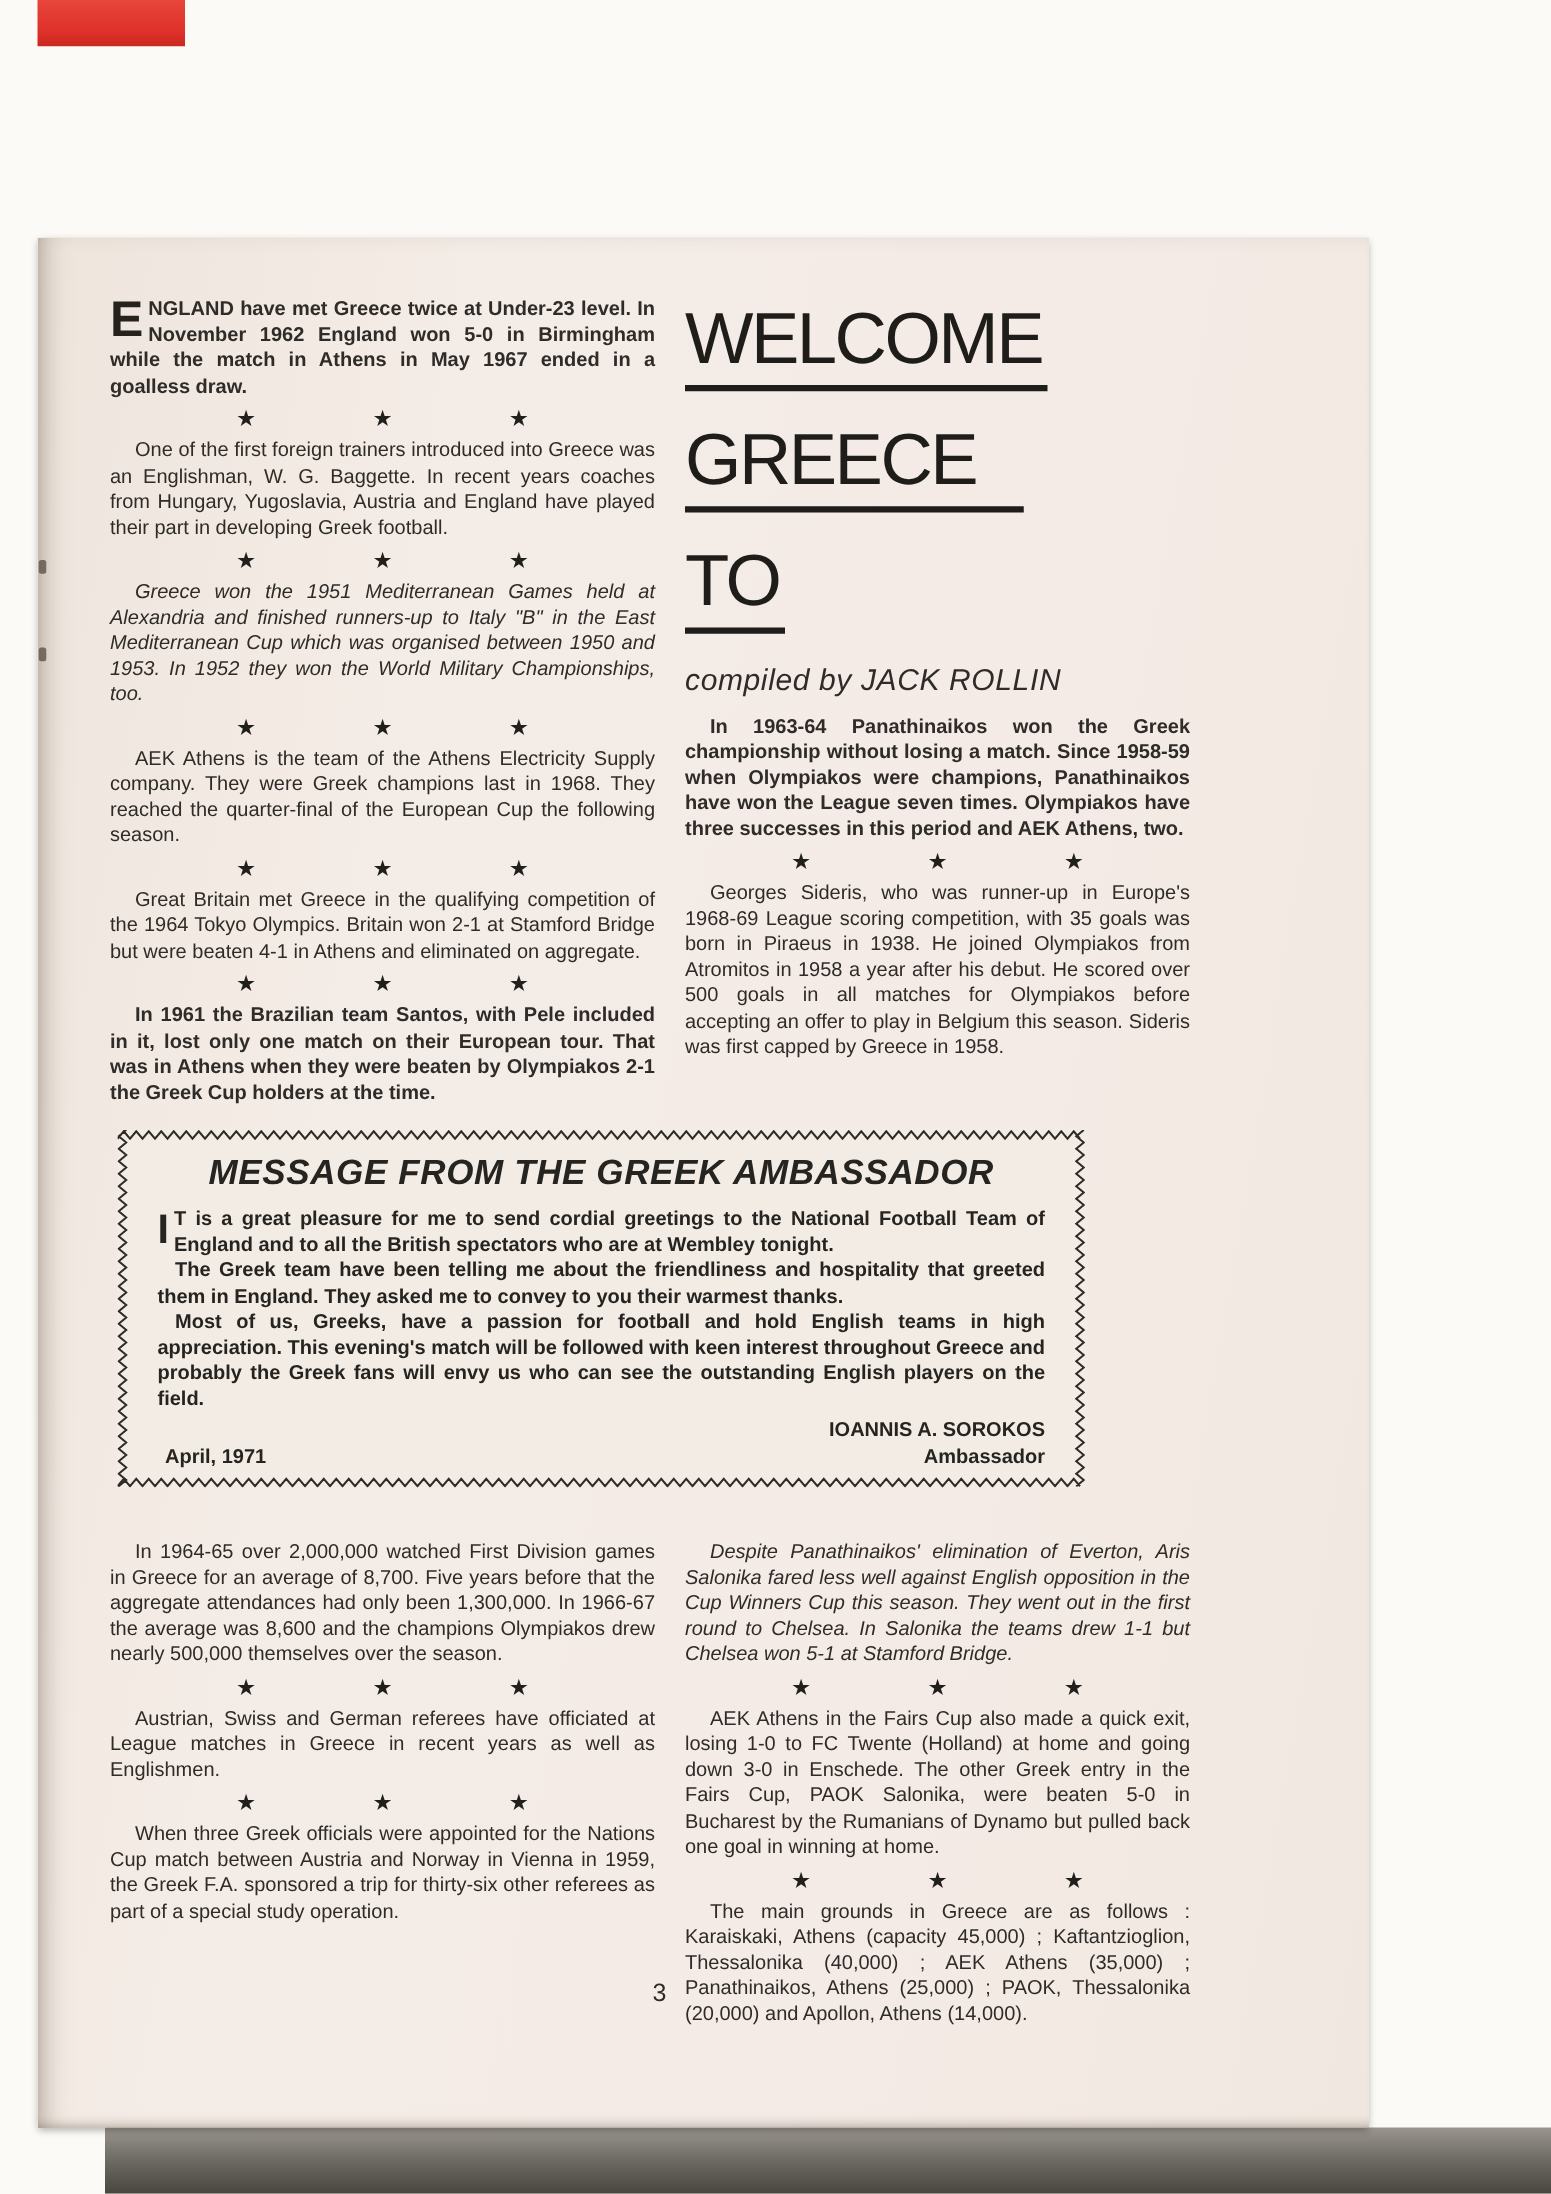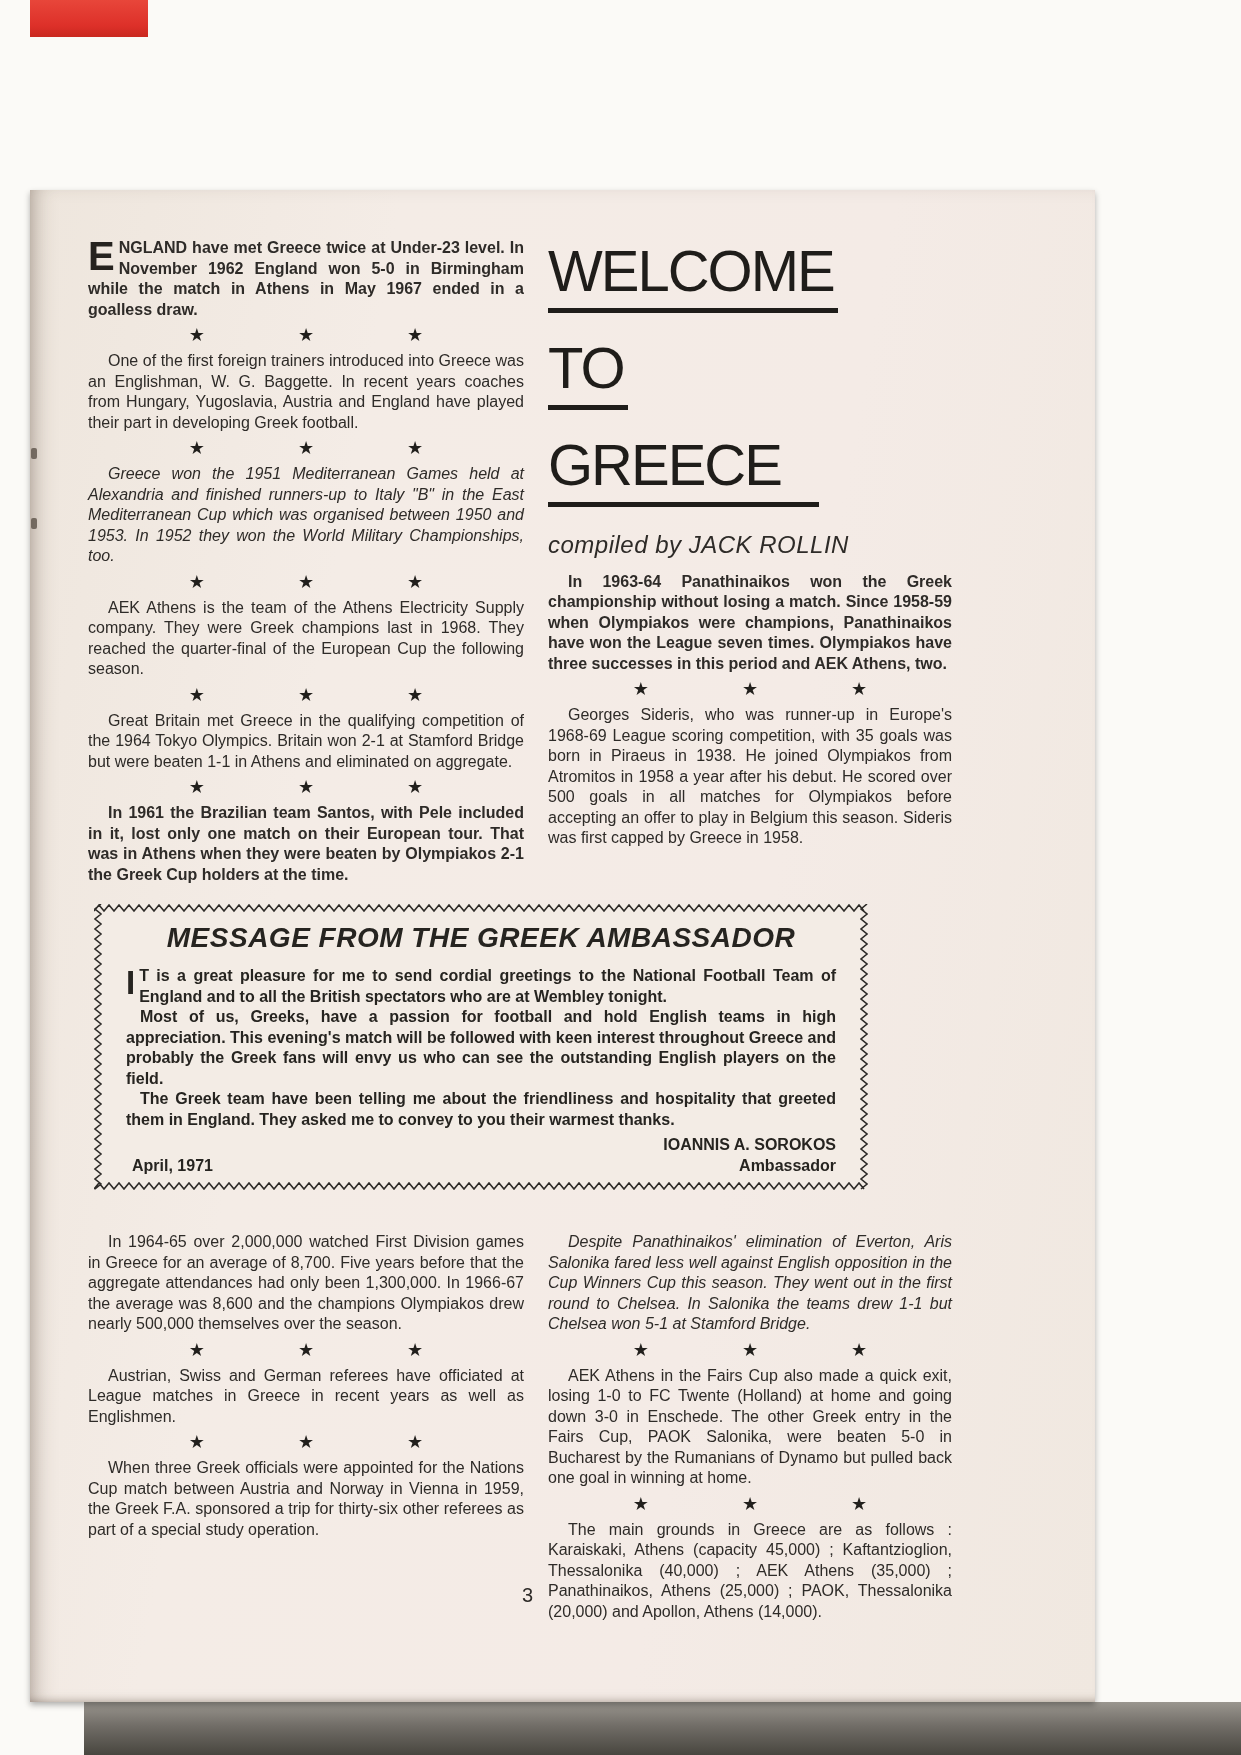--- a/index.html
+++ b/index.html
@@ -110,43 +110,43 @@
 
     <div class="col left-top">
       <p class="bold dropcap-para"><span class="dropcap">E</span><span>NGLAND have met Greece twice at Under-23 level. In November 1962 England won 5-0 in Birmingham while the match in Athens in May 1967 ended in a goalless draw.</span></p>
       <div class="stars">★ ★ ★</div>
       <p>One of the first foreign trainers introduced into Greece was an Englishman, W. G. Baggette. In recent years coaches from Hungary, Yugoslavia, Austria and England have played their part in developing Greek football.</p>
       <div class="stars">★ ★ ★</div>
       <p class="italic">Greece won the 1951 Mediterranean Games held at Alexandria and finished runners-up to Italy "B" in the East Mediterranean Cup which was organised between 1950 and 1953. In 1952 they won the World Military Championships, too.</p>
       <div class="stars">★ ★ ★</div>
       <p>AEK Athens is the team of the Athens Electricity Supply company. They were Greek champions last in 1968. They reached the quarter-final of the European Cup the following season.</p>
       <div class="stars">★ ★ ★</div>
-      <p>Great Britain met Greece in the qualifying competition of the 1964 Tokyo Olympics. Britain won 2-1 at Stamford Bridge but were beaten 1-1 in Athens and eliminated on aggregate.</p>
+      <p>Great Britain met Greece in the qualifying competition of the 1964 Tokyo Olympics. Britain won 2-1 at Stamford Bridge but were beaten 4-1 in Athens and eliminated on aggregate.</p>
       <div class="stars">★ ★ ★</div>
       <p class="bold">In 1961 the Brazilian team Santos, with Pele included in it, lost only one match on their European tour. That was in Athens when they were beaten by Olympiakos 2-1 the Greek Cup holders at the time.</p>
     </div>
 
     <div class="col right-top">
       <div class="masthead">
         <span class="hline-wrap"><span class="hline">WELCOME</span></span>
+        <span class="hline-wrap"><span class="hline pad-r">GREECE</span></span>
         <span class="hline-wrap"><span class="hline">TO</span></span>
-        <span class="hline-wrap"><span class="hline pad-r">GREECE</span></span>
         <div class="byline">compiled by JACK ROLLIN</div>
       </div>
       <p class="bold rt-p1">In 1963-64 Panathinaikos won the Greek championship without losing a match. Since 1958-59 when Olympiakos were champions, Panathinaikos have won the League seven times. Olympiakos have three successes in this period and AEK Athens, two.</p>
       <div class="stars">★ ★ ★</div>
       <p>Georges Sideris, who was runner-up in Europe's 1968-69 League scoring competition, with 35 goals was born in Piraeus in 1938. He joined Olympiakos from Atromitos in 1958 a year after his debut. He scored over 500 goals in all matches for Olympiakos before accepting an offer to play in Belgium this season. Sideris was first capped by Greece in 1958.</p>
     </div>
 
     <div class="ambassador">
       <div class="amb-title">MESSAGE FROM THE GREEK AMBASSADOR</div>
       <div class="amb-body">
         <p class="dropcap-para"><span class="dropcap-i">I</span><span>T is a great pleasure for me to send cordial greetings to the National Football Team of England and to all the British spectators who are at Wembley tonight.</span></p>
+        <p>The Greek team have been telling me about the friendliness and hospitality that greeted them in England. They asked me to convey to you their warmest thanks.</p>
         <p>Most of us, Greeks, have a passion for football and hold English teams in high appreciation. This evening's match will be followed with keen interest throughout Greece and probably the Greek fans will envy us who can see the outstanding English players on the field.</p>
-        <p>The Greek team have been telling me about the friendliness and hospitality that greeted them in England. They asked me to convey to you their warmest thanks.</p>
         <div class="sig">
           <span class="sig-name">IOANNIS A. SOROKOS</span>
           <span class="sig-title">Ambassador</span>
           <span class="sig-date">April, 1971</span>
         </div>
       </div>
     <svg width="774" height="286" style="position: absolute; left: 0px; top: 0px; pointer-events: none;">
           <path d="M0 7 L5 1 L10 7 L15 1 L20 7 L25 1 L30 7 L35 1 L40 7 L45 1 L50 7 L55 1 L60 7 L65 1 L70 7 L75 1 L80 7 L85 1 L90 7 L95 1 L100 7 L105 1 L110 7 L115 1 L120 7 L125 1 L130 7 L135 1 L140 7 L145 1 L150 7 L155 1 L160 7 L165 1 L170 7 L175 1 L180 7 L185 1 L190 7 L195 1 L200 7 L205 1 L210 7 L215 1 L220 7 L225 1 L230 7 L235 1 L240 7 L245 1 L250 7 L255 1 L260 7 L265 1 L270 7 L275 1 L280 7 L285 1 L290 7 L295 1 L300 7 L305 1 L310 7 L315 1 L320 7 L325 1 L330 7 L335 1 L340 7 L345 1 L350 7 L355 1 L360 7 L365 1 L370 7 L375 1 L380 7 L385 1 L390 7 L395 1 L400 7 L405 1 L410 7 L415 1 L420 7 L425 1 L430 7 L435 1 L440 7 L445 1 L450 7 L455 1 L460 7 L465 1 L470 7 L475 1 L480 7 L485 1 L490 7 L495 1 L500 7 L505 1 L510 7 L515 1 L520 7 L525 1 L530 7 L535 1 L540 7 L545 1 L550 7 L555 1 L560 7 L565 1 L570 7 L575 1 L580 7 L585 1 L590 7 L595 1 L600 7 L605 1 L610 7 L615 1 L620 7 L625 1 L630 7 L635 1 L640 7 L645 1 L650 7 L655 1 L660 7 L665 1 L670 7 L675 1 L680 7 L685 1 L690 7 L695 1 L700 7 L705 1 L710 7 L715 1 L720 7 L725 1 L730 7 L735 1 L740 7 L745 1 L750 7 L755 1 L760 7 L765 1 L770 7 M0 285 L5 279 L10 285 L15 279 L20 285 L25 279 L30 285 L35 279 L40 285 L45 279 L50 285 L55 279 L60 285 L65 279 L70 285 L75 279 L80 285 L85 279 L90 285 L95 279 L100 285 L105 279 L110 285 L115 279 L120 285 L125 279 L130 285 L135 279 L140 285 L145 279 L150 285 L155 279 L160 285 L165 279 L170 285 L175 279 L180 285 L185 279 L190 285 L195 279 L200 285 L205 279 L210 285 L215 279 L220 285 L225 279 L230 285 L235 279 L240 285 L245 279 L250 285 L255 279 L260 285 L265 279 L270 285 L275 279 L280 285 L285 279 L290 285 L295 279 L300 285 L305 279 L310 285 L315 279 L320 285 L325 279 L330 285 L335 279 L340 285 L345 279 L350 285 L355 279 L360 285 L365 279 L370 285 L375 279 L380 285 L385 279 L390 285 L395 279 L400 285 L405 279 L410 285 L415 279 L420 285 L425 279 L430 285 L435 279 L440 285 L445 279 L450 285 L455 279 L460 285 L465 279 L470 285 L475 279 L480 285 L485 279 L490 285 L495 279 L500 285 L505 279 L510 285 L515 279 L520 285 L525 279 L530 285 L535 279 L540 285 L545 279 L550 285 L555 279 L560 285 L565 279 L570 285 L575 279 L580 285 L585 279 L590 285 L595 279 L600 285 L605 279 L610 285 L615 279 L620 285 L625 279 L630 285 L635 279 L640 285 L645 279 L650 285 L655 279 L660 285 L665 279 L670 285 L675 279 L680 285 L685 279 L690 285 L695 279 L700 285 L705 279 L710 285 L715 279 L720 285 L725 279 L730 285 L735 279 L740 285 L745 279 L750 285 L755 279 L760 285 L765 279 L770 285 M7 0 L1 5 L7 10 L1 15 L7 20 L1 25 L7 30 L1 35 L7 40 L1 45 L7 50 L1 55 L7 60 L1 65 L7 70 L1 75 L7 80 L1 85 L7 90 L1 95 L7 100 L1 105 L7 110 L1 115 L7 120 L1 125 L7 130 L1 135 L7 140 L1 145 L7 150 L1 155 L7 160 L1 165 L7 170 L1 175 L7 180 L1 185 L7 190 L1 195 L7 200 L1 205 L7 210 L1 215 L7 220 L1 225 L7 230 L1 235 L7 240 L1 245 L7 250 L1 255 L7 260 L1 265 L7 270 L1 275 L7 280 L1 285 M773 0 L767 5 L773 10 L767 15 L773 20 L767 25 L773 30 L767 35 L773 40 L767 45 L773 50 L767 55 L773 60 L767 65 L773 70 L767 75 L773 80 L767 85 L773 90 L767 95 L773 100 L767 105 L773 110 L767 115 L773 120 L767 125 L773 130 L767 135 L773 140 L767 145 L773 150 L767 155 L773 160 L767 165 L773 170 L767 175 L773 180 L767 185 L773 190 L767 195 L773 200 L767 205 L773 210 L767 215 L773 220 L767 225 L773 230 L767 235 L773 240 L767 245 L773 250 L767 255 L773 260 L767 265 L773 270 L767 275 L773 280 L767 285" fill="none" stroke="#2e2b28" stroke-width="1.6"></path>
         </svg>
       </div>

